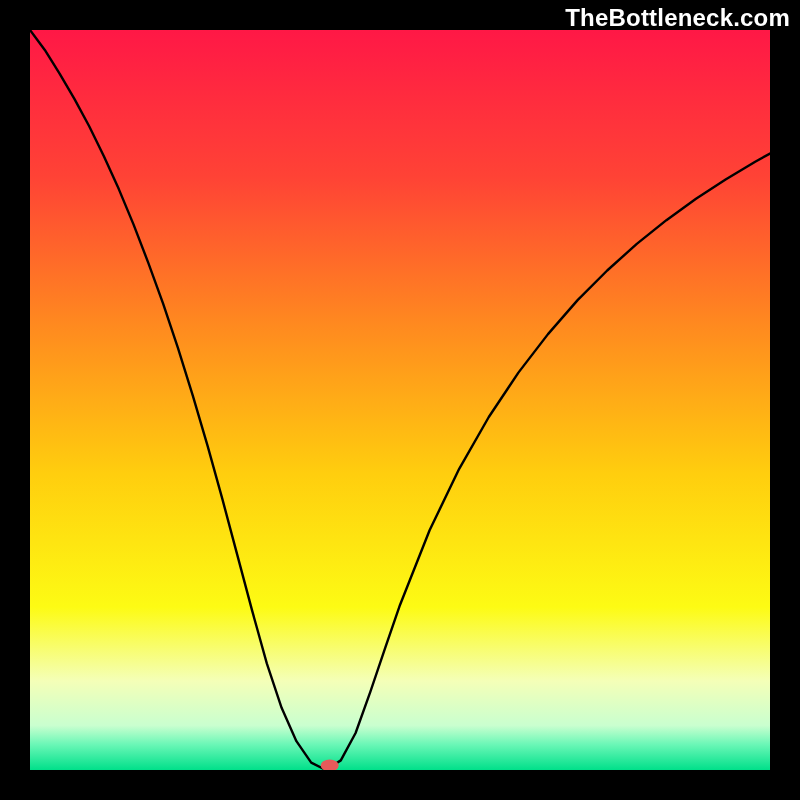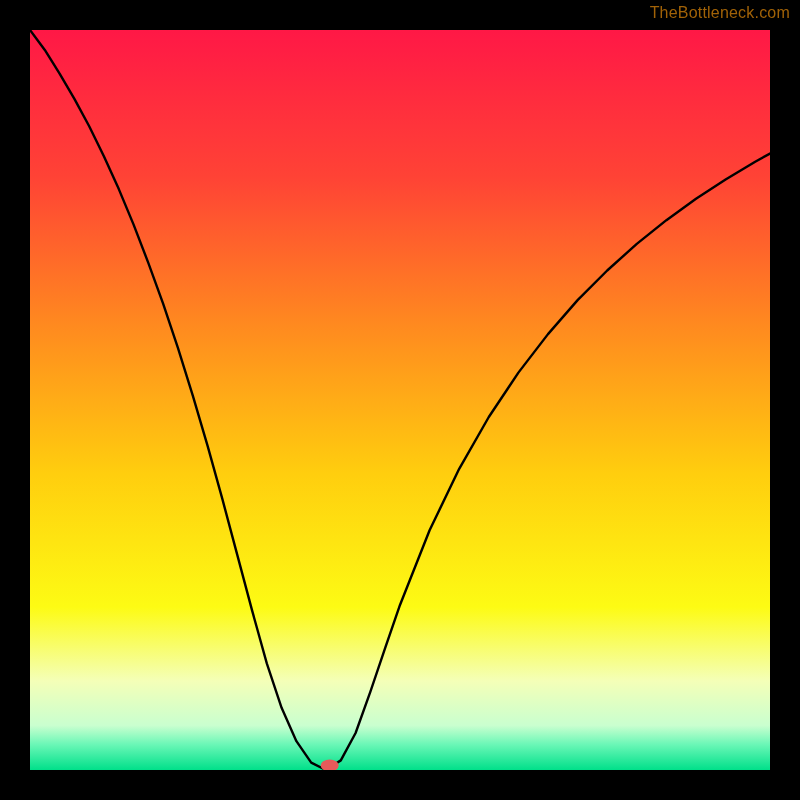--- a/index.html
+++ b/index.html
@@ -21,23 +21,23 @@
     position: absolute;
     left: 30px;
     top: 30px;
     width: 740px;
     height: 740px;
   }
   .watermark {
     position: absolute;
     top: 4px;
     right: 10px;
-    color: #a16207;
-    font-size: 16px;
-    font-weight: 400;
+    color: #ffffff;
+    font-size: 24px;
+    font-weight: 700;
     letter-spacing: 0.2px;
     user-select: none;
   }
 </style>
 </head>
 <body>
 
 <div class="frame">
   <div class="watermark">TheBottleneck.com</div>
   <svg class="plot" viewBox="0 0 740 740" preserveAspectRatio="none">

